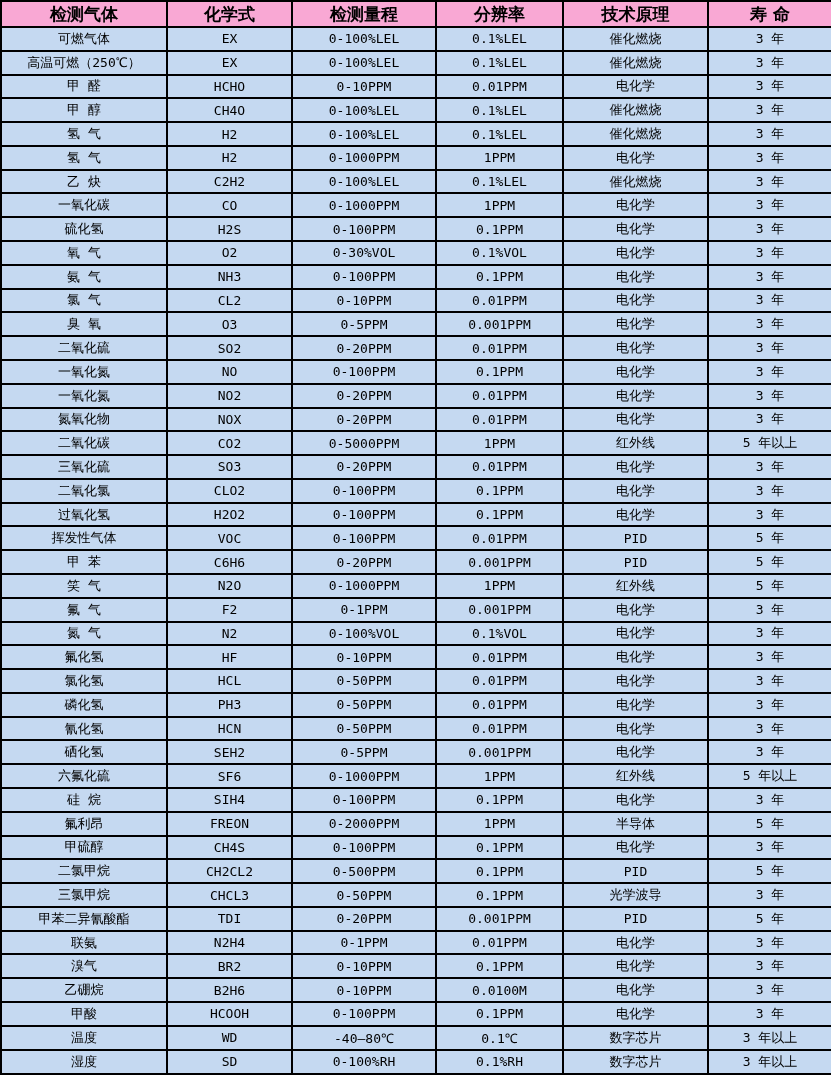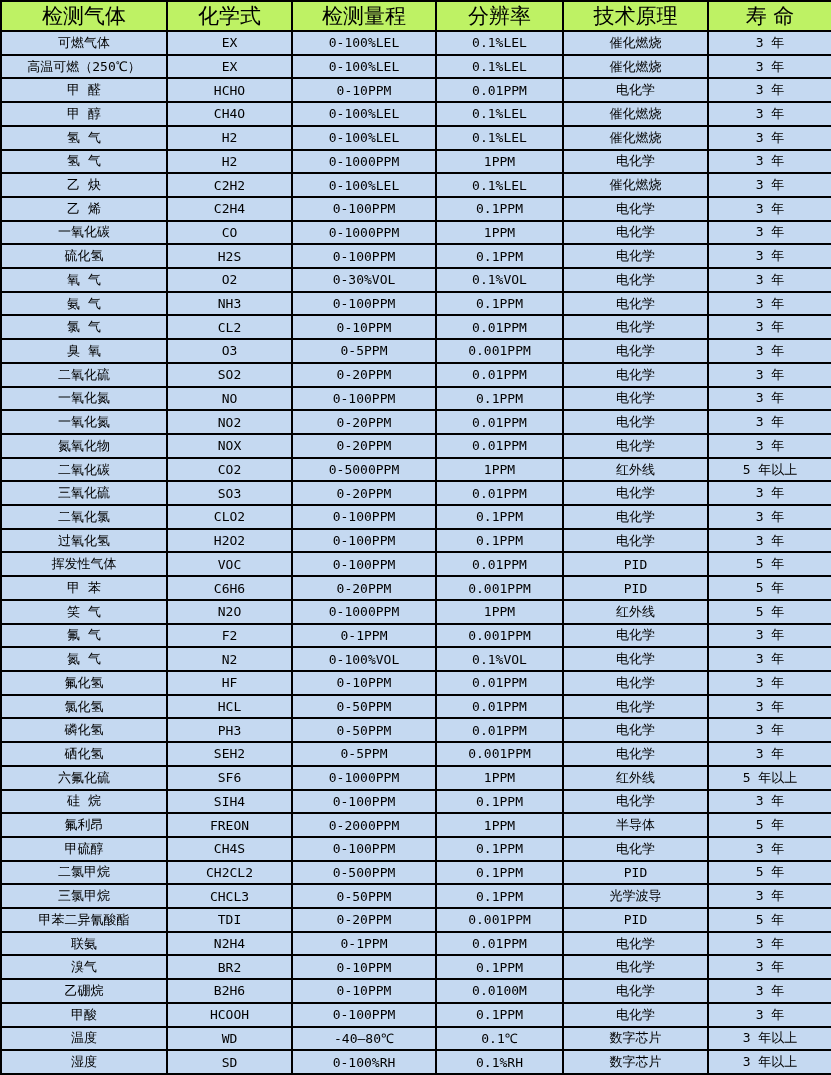--- a/index.html
+++ b/index.html
@@ -18,24 +18,24 @@
   .spec-table td {
     border: 2px solid #000000;
     text-align: center;
     vertical-align: middle;
     padding: 0;
     color: #000000;
     overflow: hidden;
     white-space: nowrap;
   }
   .spec-table thead th {
-    background: #bef264;
+    background: #f9a8d4;
     font-family: "DejaVu Sans", "Liberation Sans", sans-serif;
-    font-weight: normal;
-    font-size: 21px;
+    font-weight: bold;
+    font-size: 17px;
     height: 24px;
   }
   .spec-table tbody td {
     background: #C5D9F1;
     font-size: 13px;
   }
   
   .spec-table tbody td.col-0,
   .spec-table tbody td.col-4 {
     font-family: "DejaVu Sans Mono", "Liberation Mono", monospace;
@@ -114,28 +114,20 @@
       </tr>
       <tr>
         <td class="col-0">乙 炔</td>
         <td class="col-1">C2H2</td>
         <td class="col-2">0-100%LEL</td>
         <td class="col-3">0.1%LEL</td>
         <td class="col-4">催化燃烧</td>
         <td class="col-5">3 年</td>
       </tr>
       <tr>
-        <td class="col-0">乙 烯</td>
-        <td class="col-1">C2H4</td>
-        <td class="col-2">0-100PPM</td>
-        <td class="col-3">0.1PPM</td>
-        <td class="col-4">电化学</td>
-        <td class="col-5">3 年</td>
-      </tr>
-      <tr>
         <td class="col-0">一氧化碳</td>
         <td class="col-1">CO</td>
         <td class="col-2">0-1000PPM</td>
         <td class="col-3">1PPM</td>
         <td class="col-4">电化学</td>
         <td class="col-5">3 年</td>
       </tr>
       <tr>
         <td class="col-0">硫化氢</td>
         <td class="col-1">H2S</td>
@@ -292,20 +284,28 @@
         <td class="col-0">氯化氢</td>
         <td class="col-1">HCL</td>
         <td class="col-2">0-50PPM</td>
         <td class="col-3">0.01PPM</td>
         <td class="col-4">电化学</td>
         <td class="col-5">3 年</td>
       </tr>
       <tr>
         <td class="col-0">磷化氢</td>
         <td class="col-1">PH3</td>
+        <td class="col-2">0-50PPM</td>
+        <td class="col-3">0.01PPM</td>
+        <td class="col-4">电化学</td>
+        <td class="col-5">3 年</td>
+      </tr>
+      <tr>
+        <td class="col-0">氰化氢</td>
+        <td class="col-1">HCN</td>
         <td class="col-2">0-50PPM</td>
         <td class="col-3">0.01PPM</td>
         <td class="col-4">电化学</td>
         <td class="col-5">3 年</td>
       </tr>
       <tr>
         <td class="col-0">硒化氢</td>
         <td class="col-1">SEH2</td>
         <td class="col-2">0-5PPM</td>
         <td class="col-3">0.001PPM</td>

